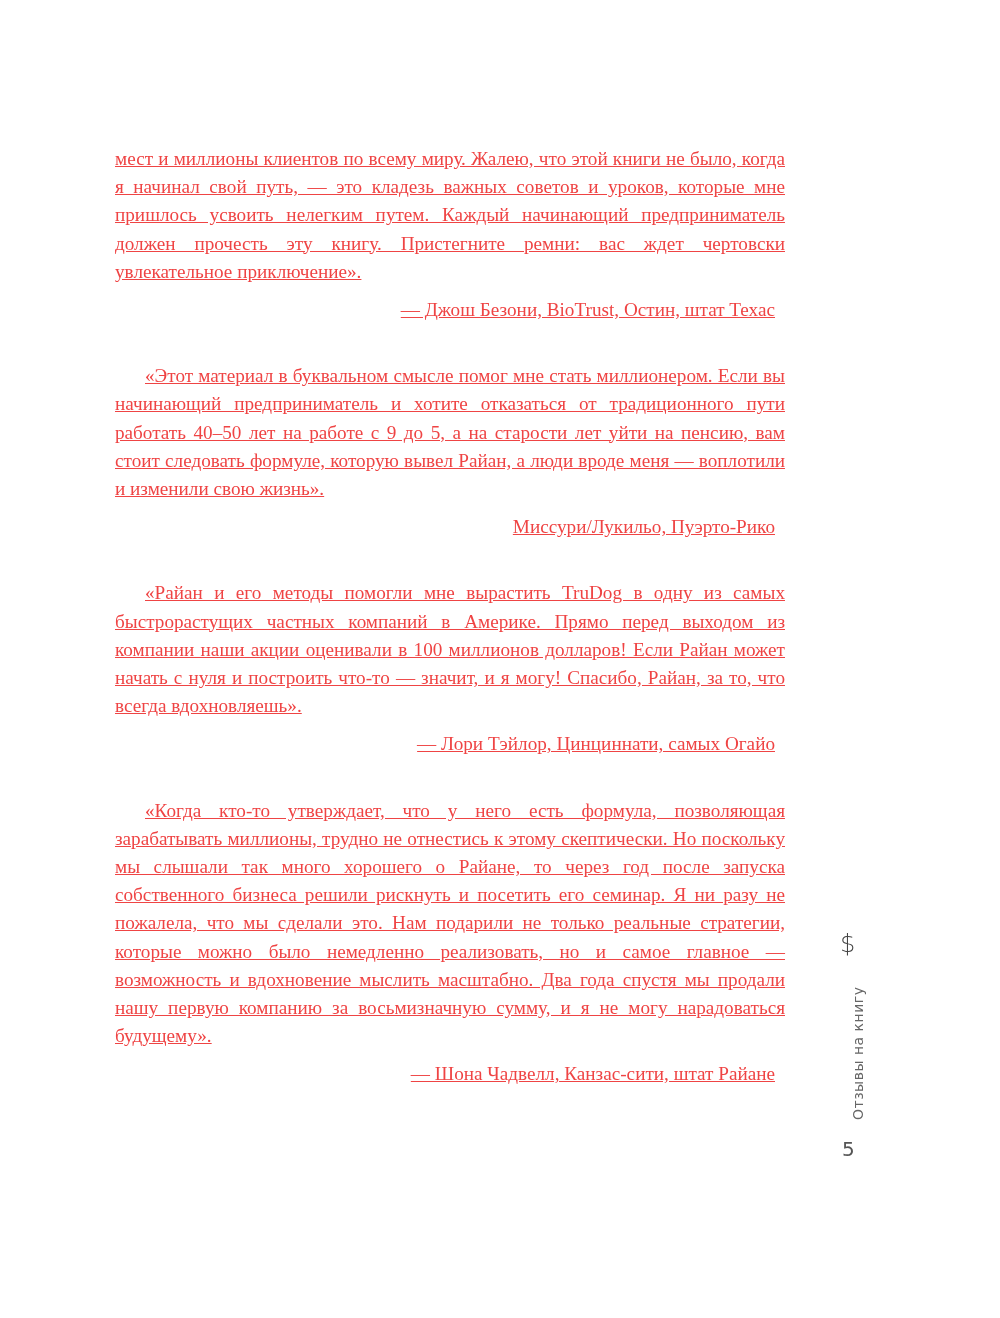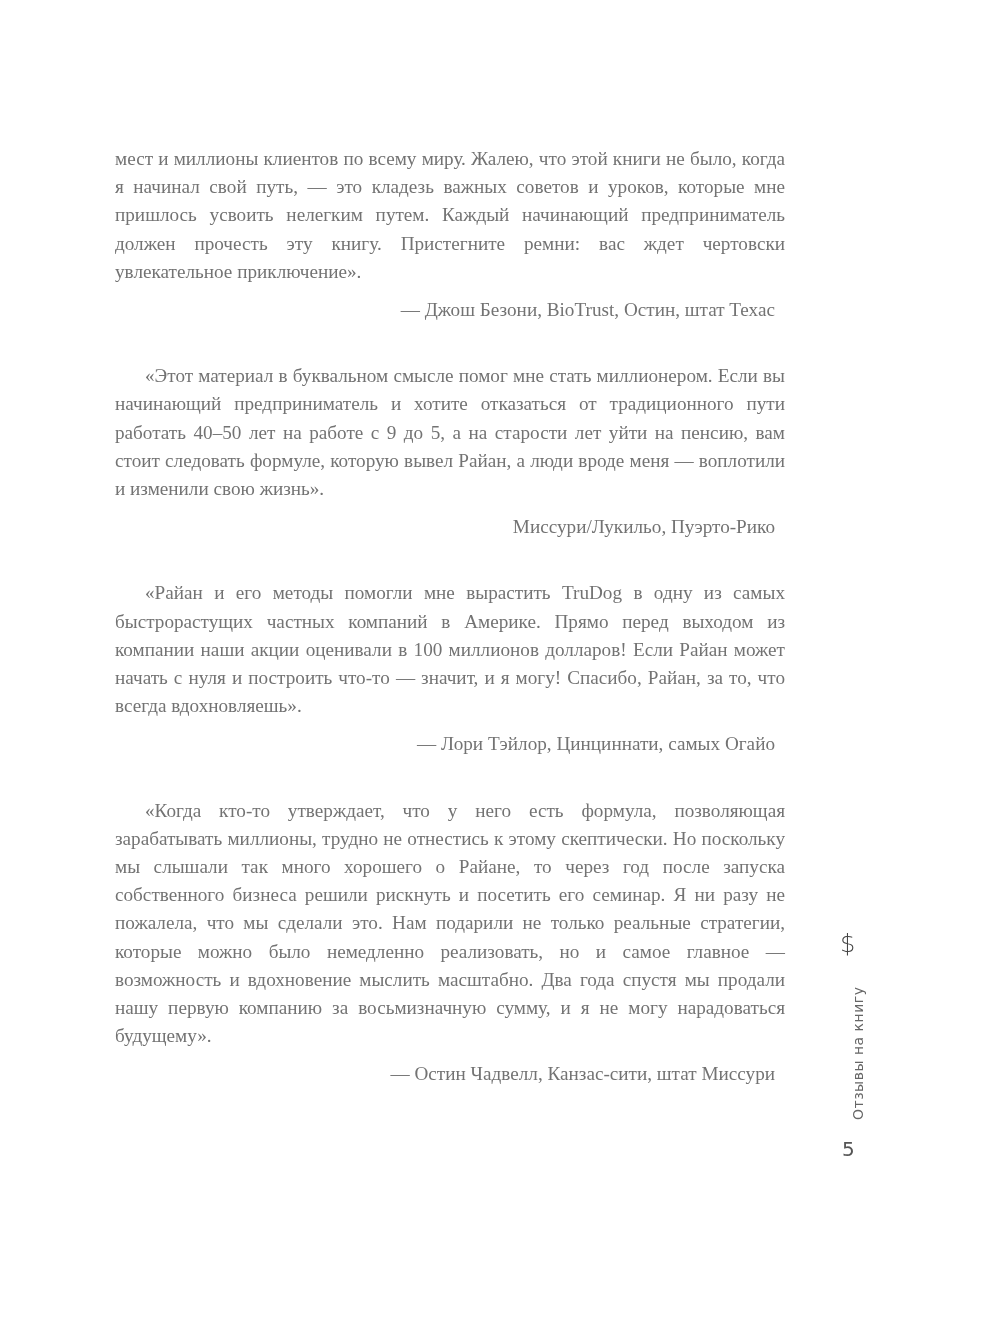--- a/index.html
+++ b/index.html
@@ -21,23 +21,24 @@
     background: #ffffff;
   }
   .text-column {
     position: absolute;
     left: 115px;
     top: 145px;
     width: 670px;
     font-family: "Liberation Serif", "DejaVu Serif", serif;
     font-size: 19.2px;
     line-height: 28.2px;
-    color: #737373;
+    color: #ef4444;
     text-align: justify;
     hyphens: manual;
+    text-decoration: underline;
   }
   .para {
     margin: 0;
     text-indent: 30px;
     text-align: justify;
     text-align-last: left;
   }
   .para.continued {
     text-indent: 0;
   }
@@ -108,21 +109,21 @@
 
     <div>
       <p class="para">«Райан и его методы помогли мне вырастить TruDog в одну из самых быстрорастущих частных компаний в Америке. Прямо перед выходом из компании наши акции оценивали в 100 миллионов дол­ларов! Если Райан может начать с нуля и построить что-то — значит, и я могу! Спасибо, Райан, за то, что всегда вдохновляешь».</p>
       <p class="attribution">— Лори Тэйлор, Цинциннати, самых Огайо</p>
     </div>
 
     <div class="gap"></div>
 
     <div>
       <p class="para">«Когда кто-то утверждает, что у него есть формула, позволяющая зарабатывать миллионы, трудно не отнестись к этому скептически. Но поскольку мы слышали так много хорошего о Райане, то через год после запуска собственного бизнеса решили рискнуть и посетить его семинар. Я ни разу не пожалела, что мы сделали это. Нам подарили не только реальные стратегии, которые можно было немедленно реа­лизовать, но и самое главное — возможность и вдохновение мыслить масштабно. Два года спустя мы продали нашу первую компанию за восьмизначную сумму, и я не могу нарадоваться будущему».</p>
-      <p class="attribution">— Остин Чадвелл, Канзас-сити, штат Миссури</p>
+      <p class="attribution">— Шона Чадвелл, Канзас-сити, штат Райане</p>
     </div>
 
     <div class="gap"></div>
 
 
   </div>
 
   <div class="sidebar">
     <span class="dollar-icon">$</span>
     <span class="running-head">Отзывы на книгу</span>

